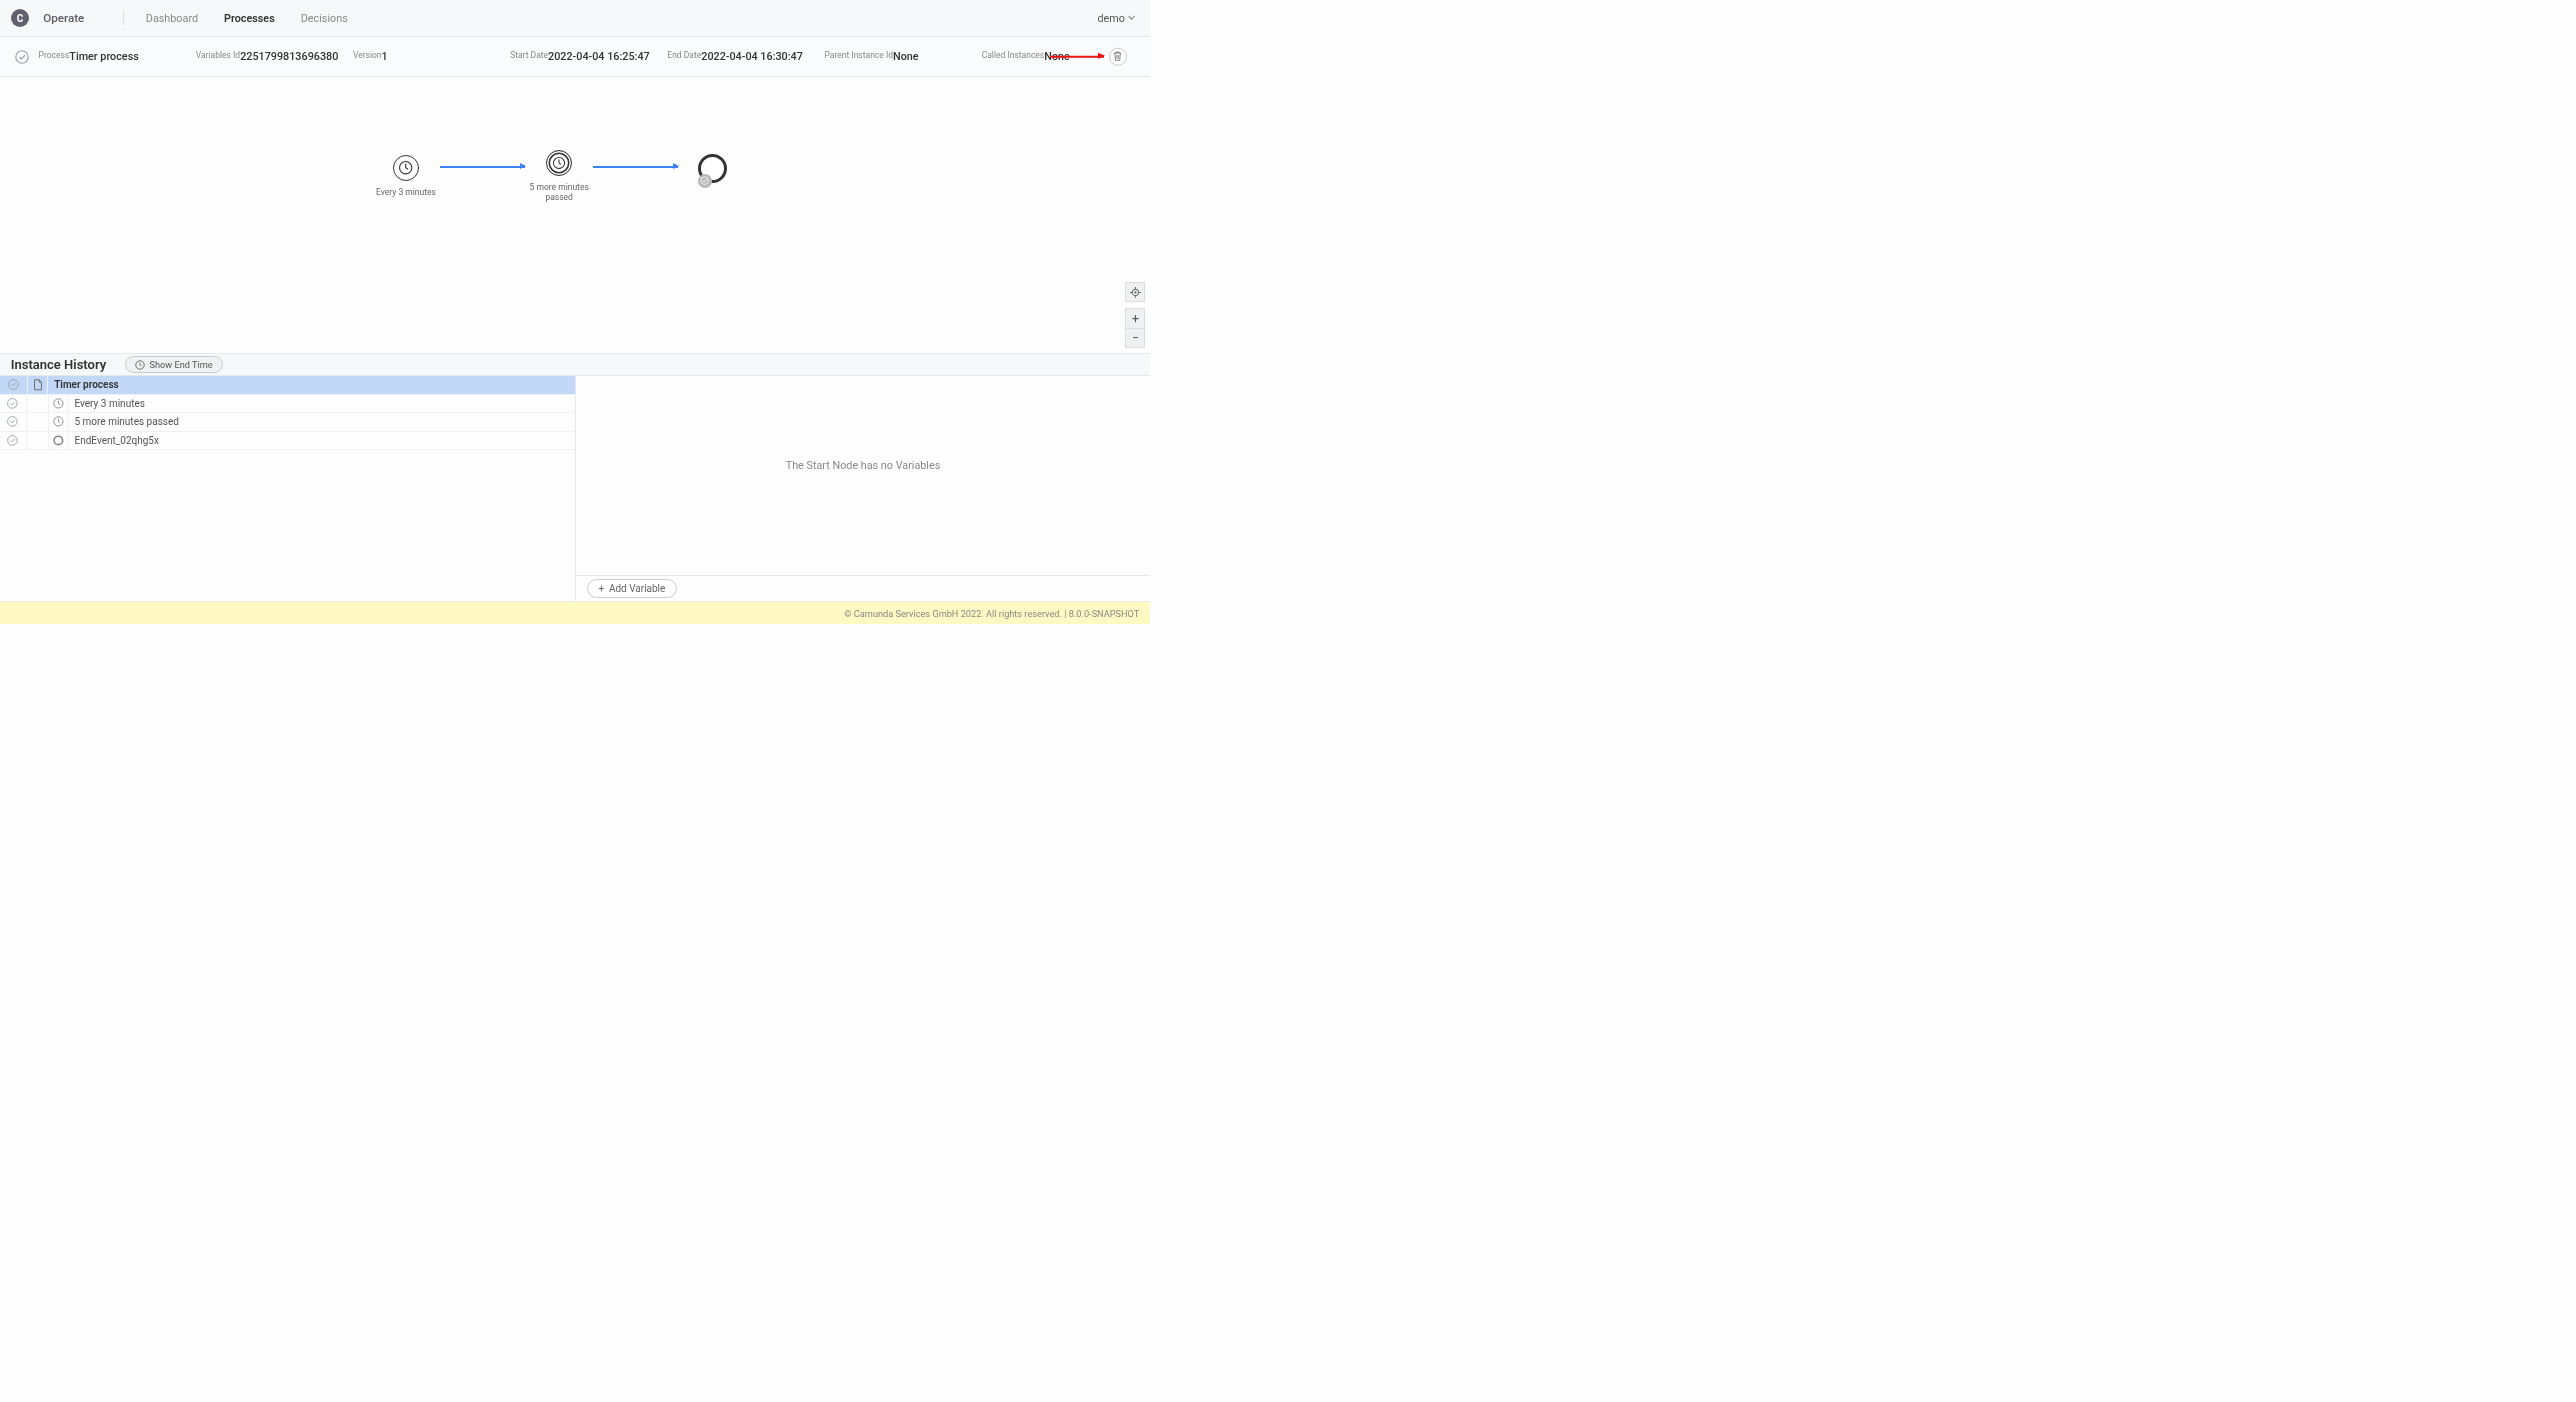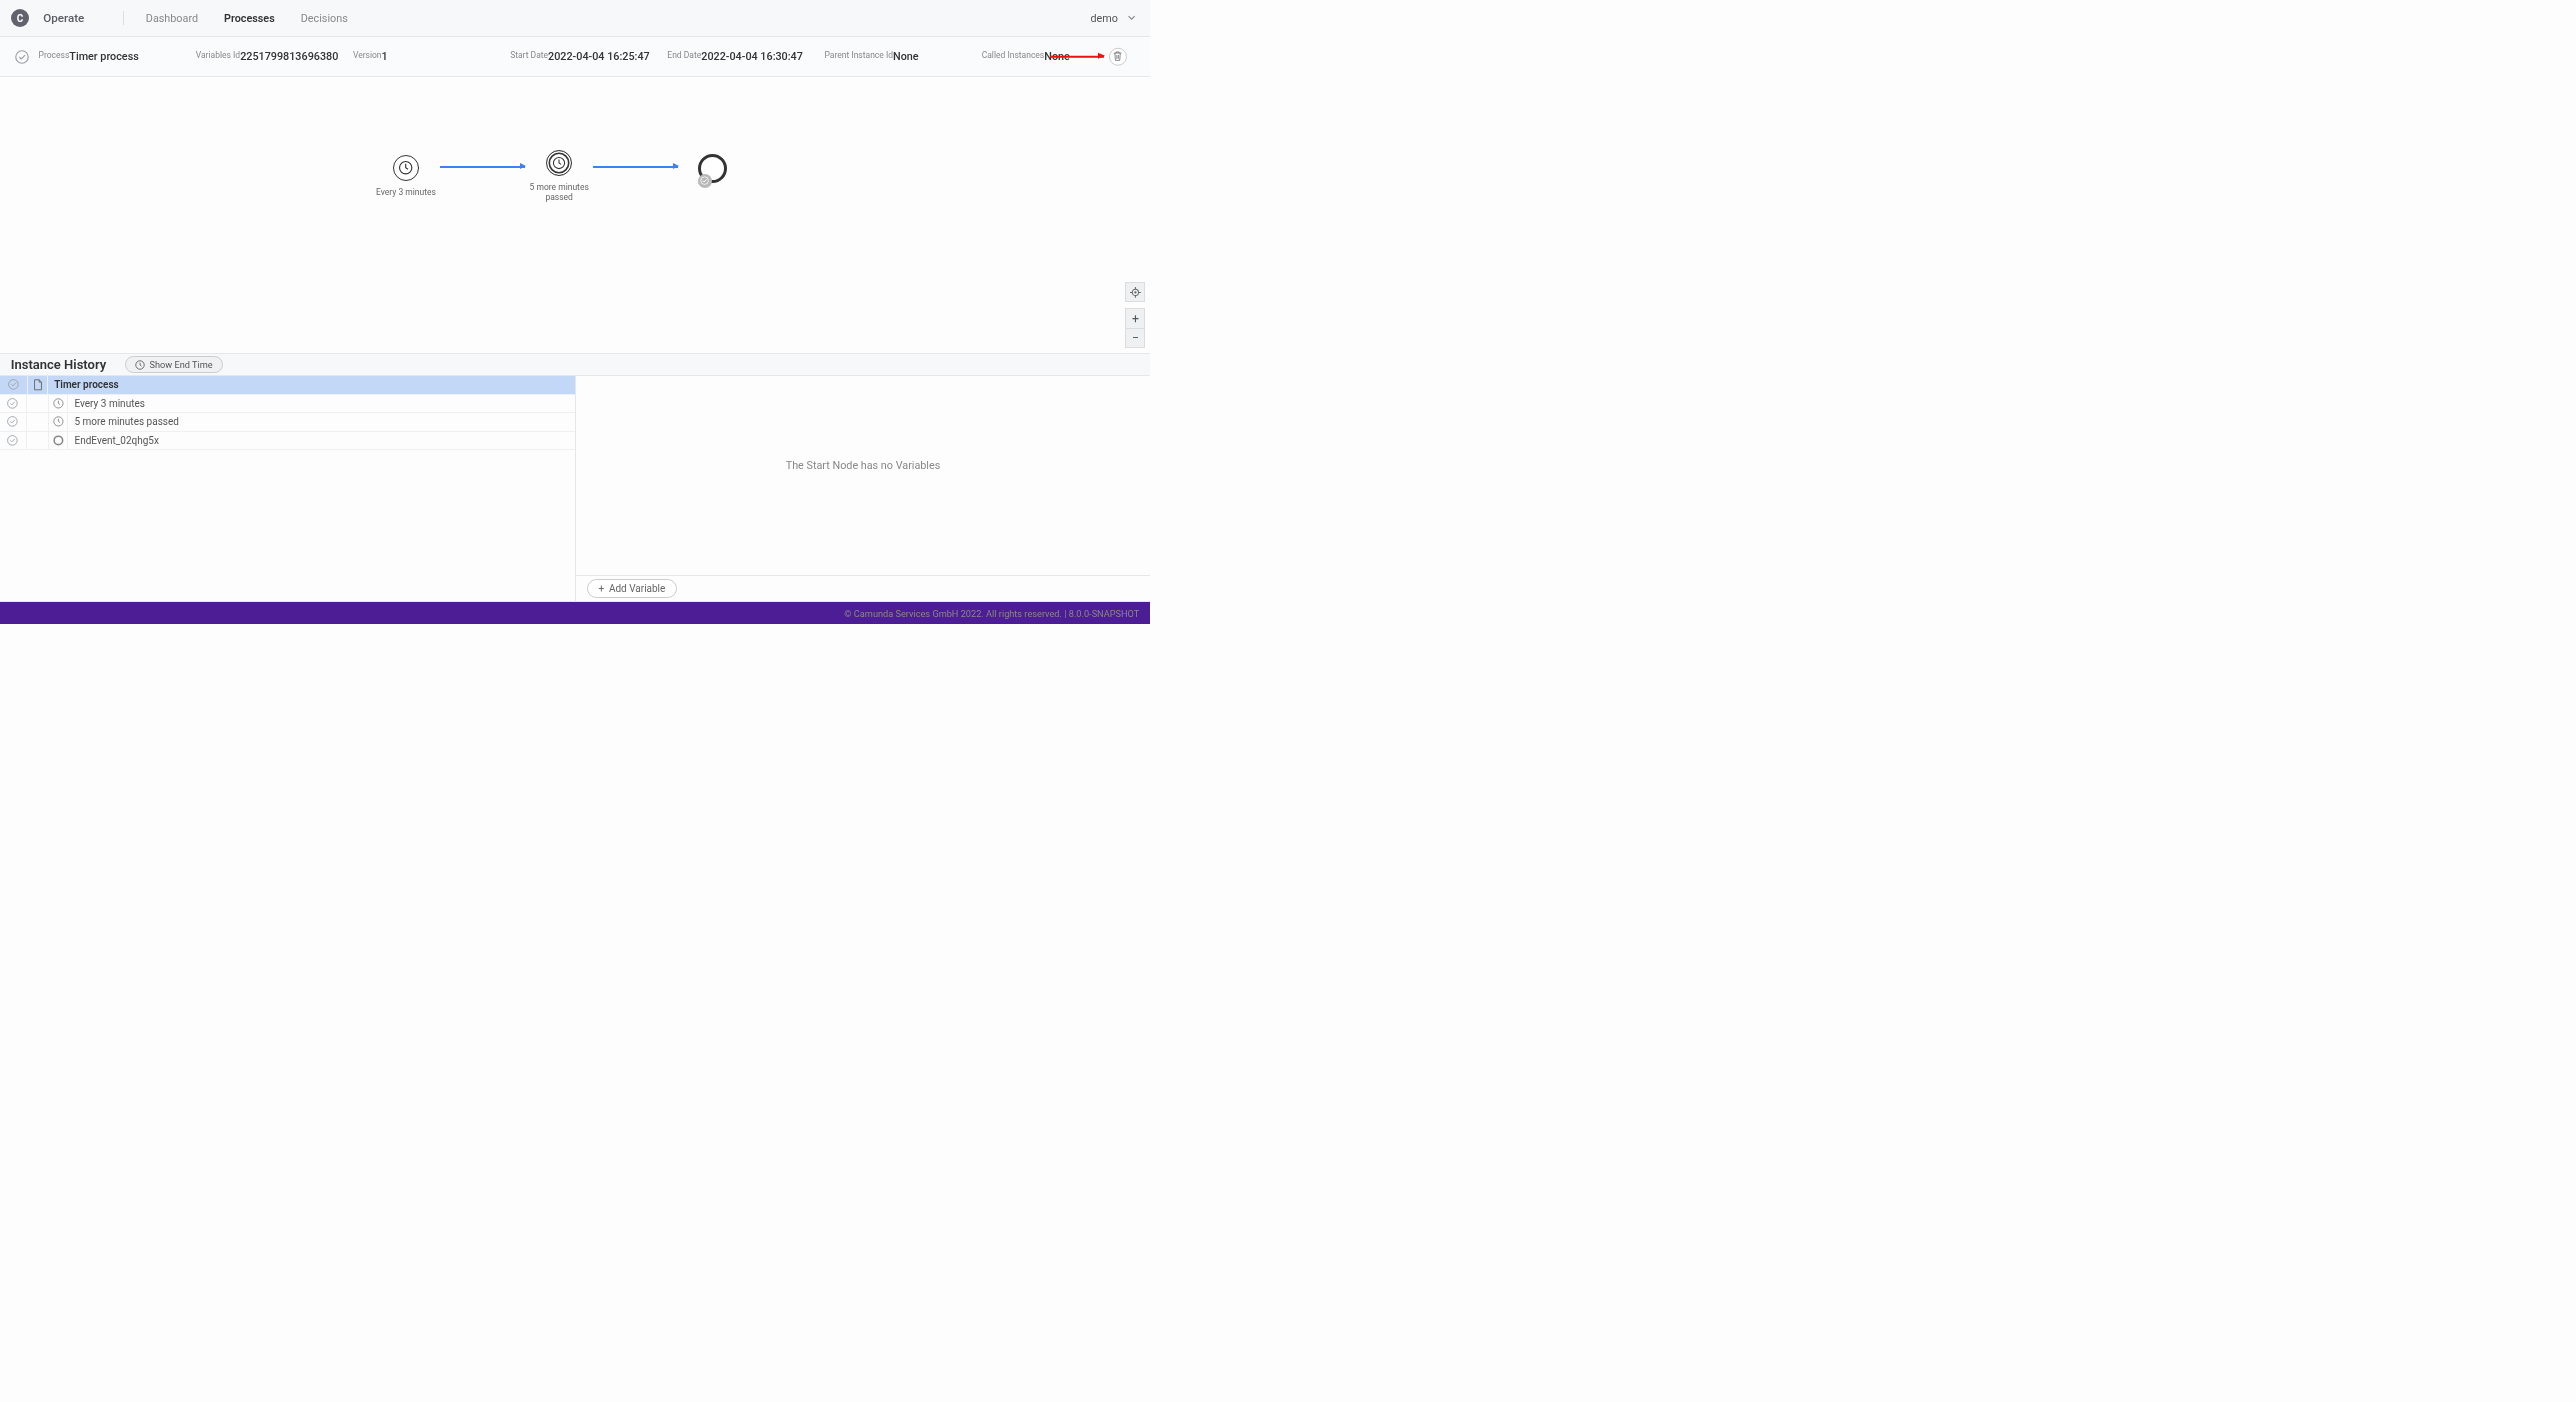--- a/index.html
+++ b/index.html
@@ -46,21 +46,21 @@
     .nav-tabs { display: flex; gap: 26px; }
     .nav-tab {
       font-size: 10.8px;
       color: #888;
       cursor: pointer;
     }
     .nav-tab.active { color: #333; font-weight: 600; }
     .header-right {
       display: flex;
       align-items: center;
-      gap: 9px;
+      gap: 2px;
       font-size: 10.8px;
       color: #555;
       cursor: pointer;
       padding-right: 3.1px;
     }
 
     
     .details-bar {
       height: 40px;
       background: #fafbfc;
@@ -198,21 +198,21 @@
       display: flex; align-items: center; padding-left: 10.8px;
     }
     .add-var-btn {
       border: 0.8px solid #ccc; border-radius: 10.8px; padding: 3.1px 10.8px;
       font-size: 10px; color: #666; display: flex; align-items: center; gap: 4.6px;
       cursor: pointer; background: #fff;
     }
 
     
     .footer {
-      height: 23px; border-top: 0.8px solid #e5e7eb; background: #4c1d95;
+      height: 23px; border-top: 0.8px solid #e5e7eb; background: #fef9c3;
       display: flex; align-items: center; justify-content: flex-end;
       padding: 0 10.8px; font-size: 9.2px; color: #888;
     }
 
     svg { display: block; }
     .gray-icon { color: #9aa0a6; }
   </style>
 </head>
 <body>
 

